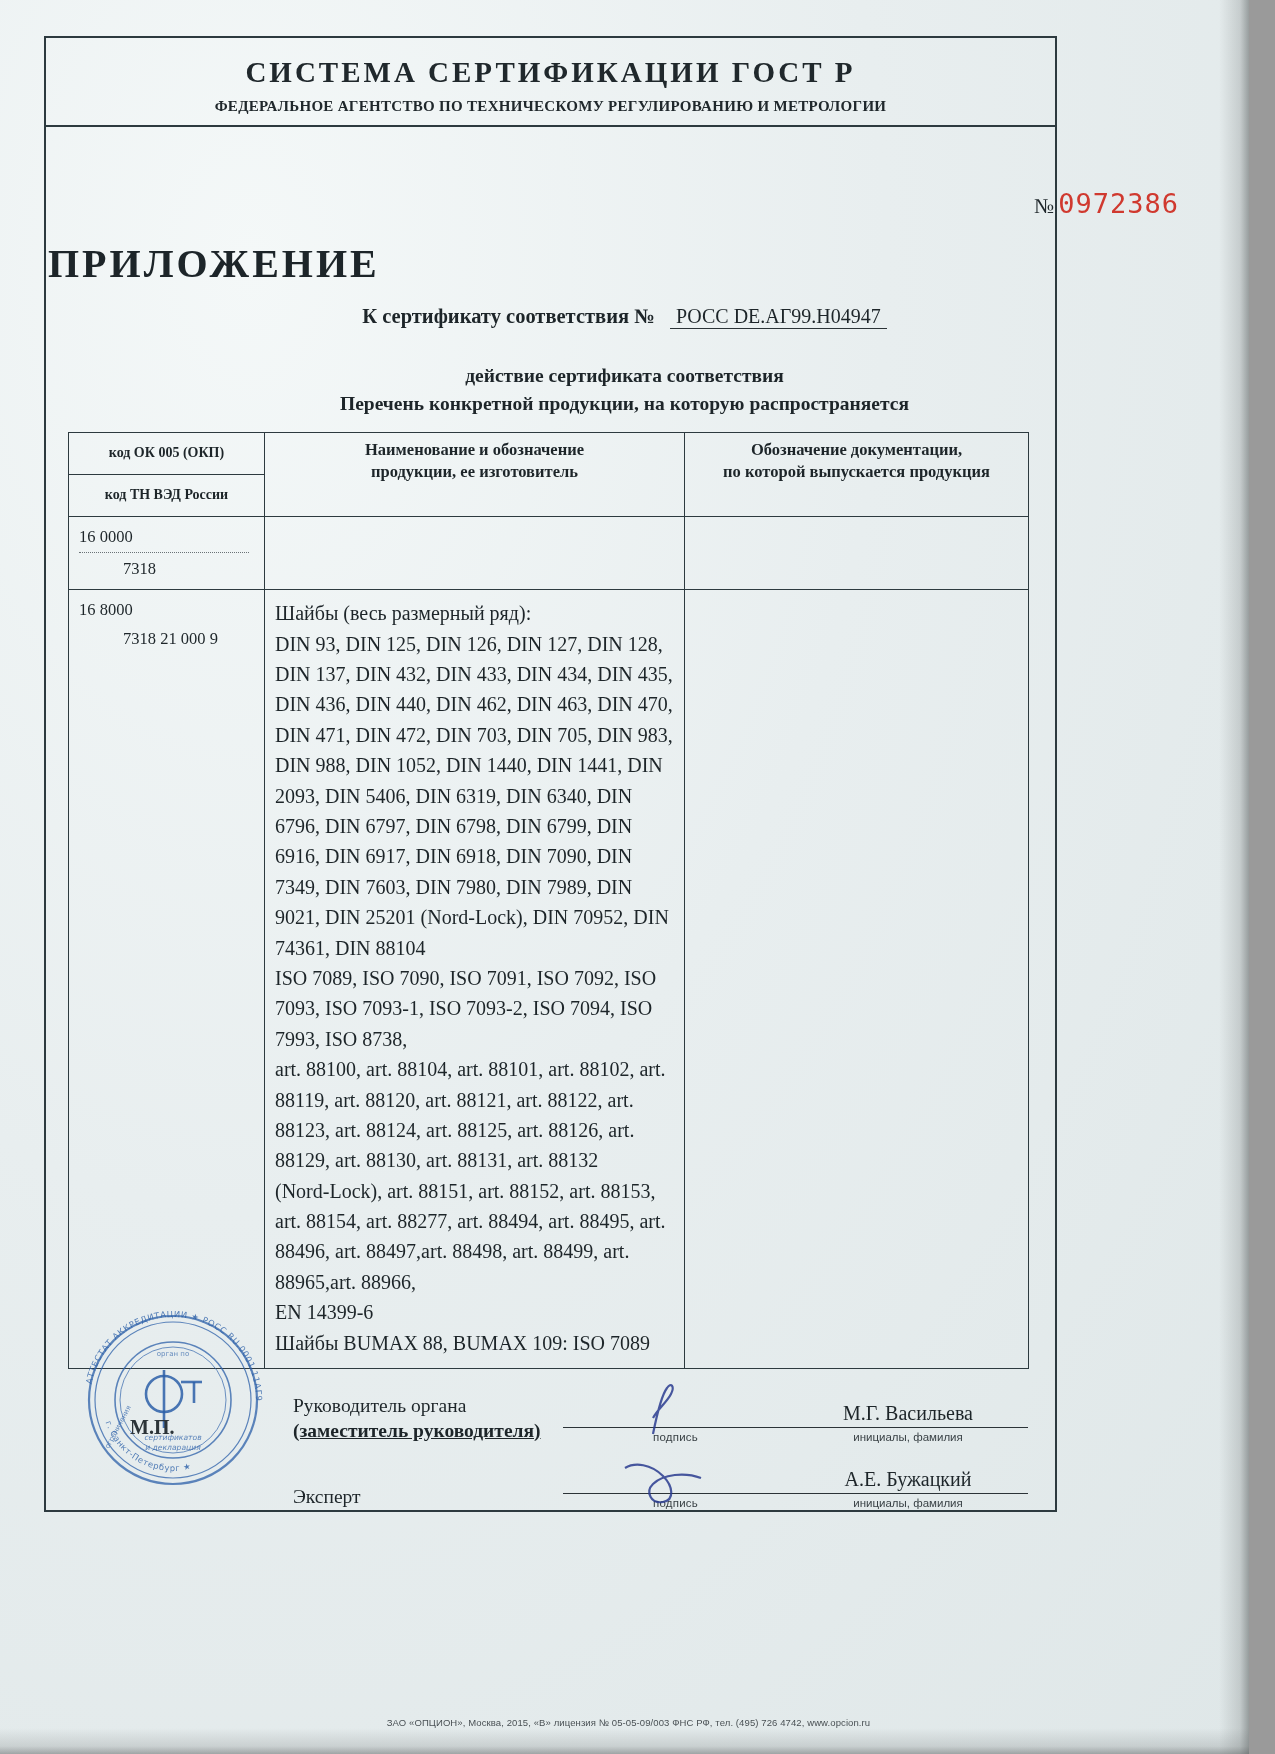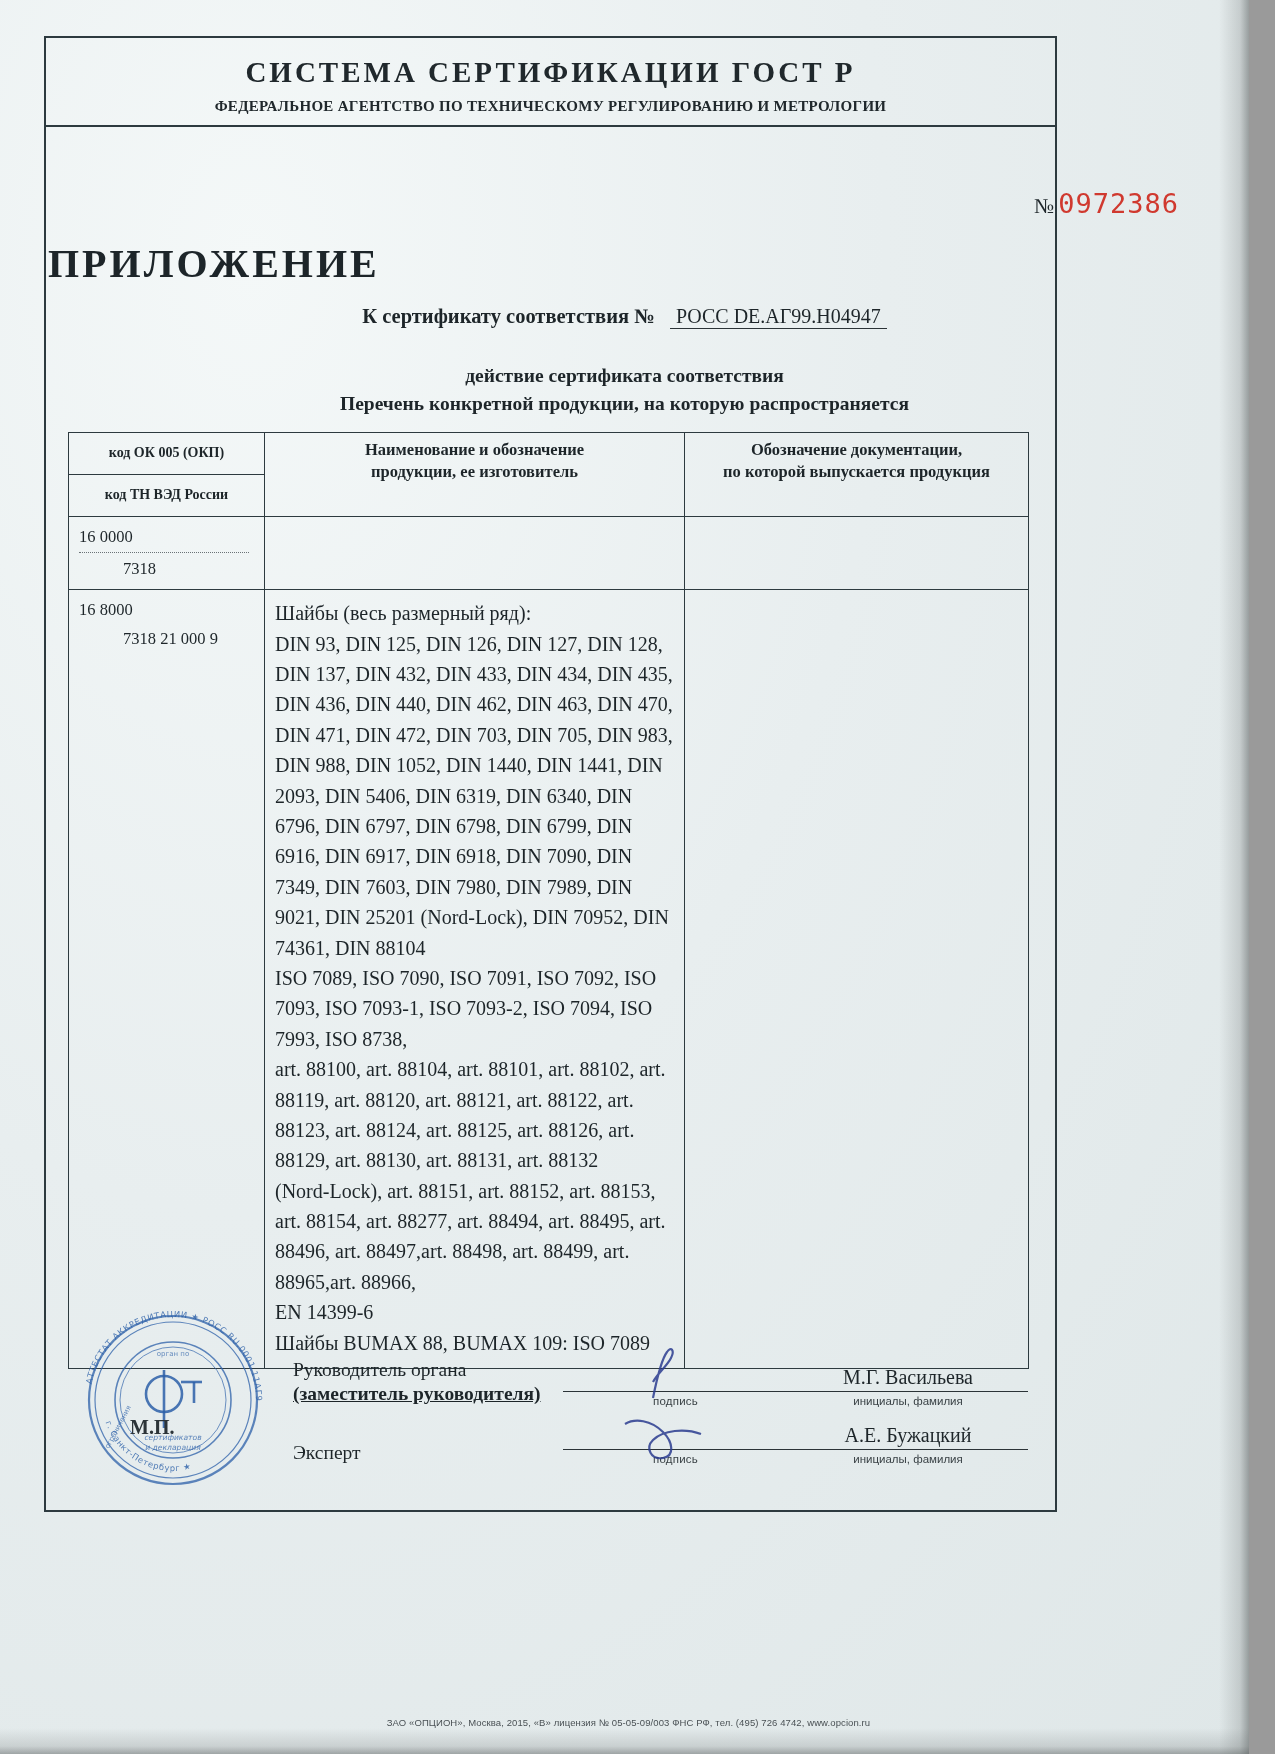--- a/index.html
+++ b/index.html
@@ -248,20 +248,21 @@
   .name-col {
     flex: 1;
     text-align: center;
     position: relative;
   }
   .name-col .nm {
     font-size: 20px;
     color: #1d2529;
     padding-bottom: 2px;
     border-bottom: 1.3px solid #2b3337;
+    margin-top: 44px;
   }
   .name-col .cap {
     font-family: "Liberation Sans", sans-serif;
     font-size: 11.5px;
     color: #3a4246;
     margin-top: 3px;
   }
   .ink {
     position: absolute;
     pointer-events: none;

